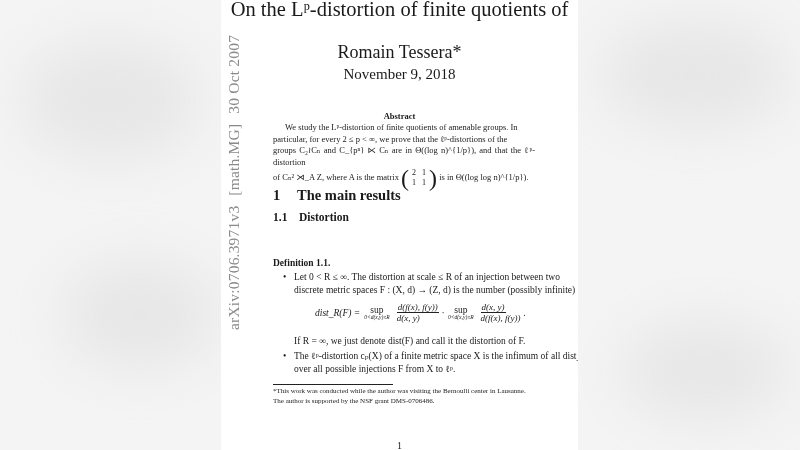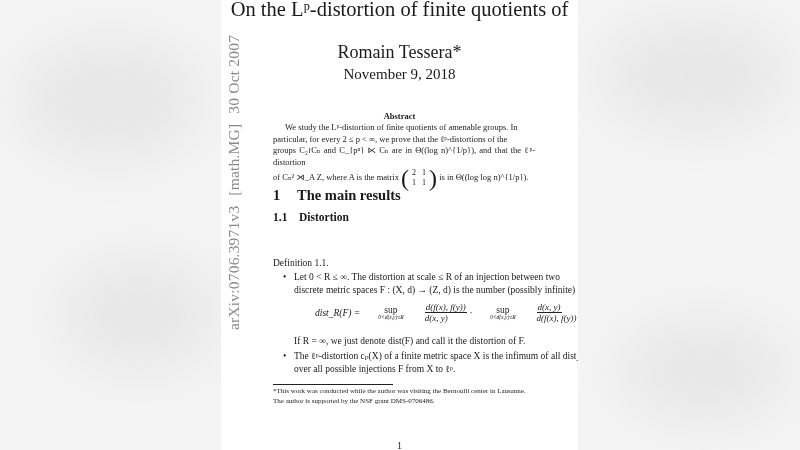--- a/index.html
+++ b/index.html
@@ -36,30 +36,30 @@
   .matrix .br { font-size: 24px; line-height: 20px; font-weight: 100; }
   .matrix .m { display: inline-grid; grid-template-columns: 10px 10px; text-align: center; line-height: 10px; }
   .sec { position: absolute; left: 52px; font-weight: bold; font-family: Liberation Serif, serif; }
   .sec1 { top: 187px; font-size: 14.5px; }
   .sec11 { top: 211px; font-size: 11.5px; }
   .sec .num { display: inline-block; }
   .sec1 .num { width: 24px; }
   .sec11 .num { width: 26px; }
   .para { position: absolute; left: 52px; font-size: 9.5px; line-height: 12px; }
   .p1 { top: 233px; }
-  .defh { top: 257px; font-weight: normal; font-size: 9.5px; }
+  .defh { top: 257px; font-weight: bold; font-size: 9.5px; }
   .bullet { position: absolute; left: 62px; width: 295px; font-size: 9.5px; line-height: 13px; }
   .b1 { top: 271px; }
   .b2 { top: 350px; }
   .bullet .dot { position: absolute; left: 0; top: 0; }
   .bullet .txt { margin-left: 11px; display: block; white-space: nowrap; }
   .formula { position: absolute; top: 302px; left: 94px; width: 270px; font-size: 9.5px; display: flex; align-items: center; font-style: italic; white-space: nowrap; }
   .frac { display: inline-flex; flex-direction: column; align-items: flex-start; margin: 0 3px; font-size: 9px; }
   .frac .n { border-bottom: 0.8px solid #222; padding: 0 1px; }
-  .sup { display: inline-flex; flex-direction: column; align-items: center; font-style: normal; margin: 0 18px; }
+  .sup { display: inline-flex; flex-direction: column; align-items: center; font-style: normal; margin: 0 4px; }
   .sup .sub { font-size: 5.5px; font-style: italic; margin-top: -1px; }
   .p2 { top: 335px; left: 73px; }
   .rule { position: absolute; left: 52px; top: 384px; width: 120px; border-top: 0.8px solid #222; }
   .foot { position: absolute; left: 52px; top: 387px; width: 310px; font-size: 7px; line-height: 9.5px; white-space: nowrap; }
   .pnum { position: absolute; top: 440px; left: 0; width: 357px; text-align: center; font-size: 10px; }
 </style>
 </head>
 <body>
 
 <div class="backdrop">

